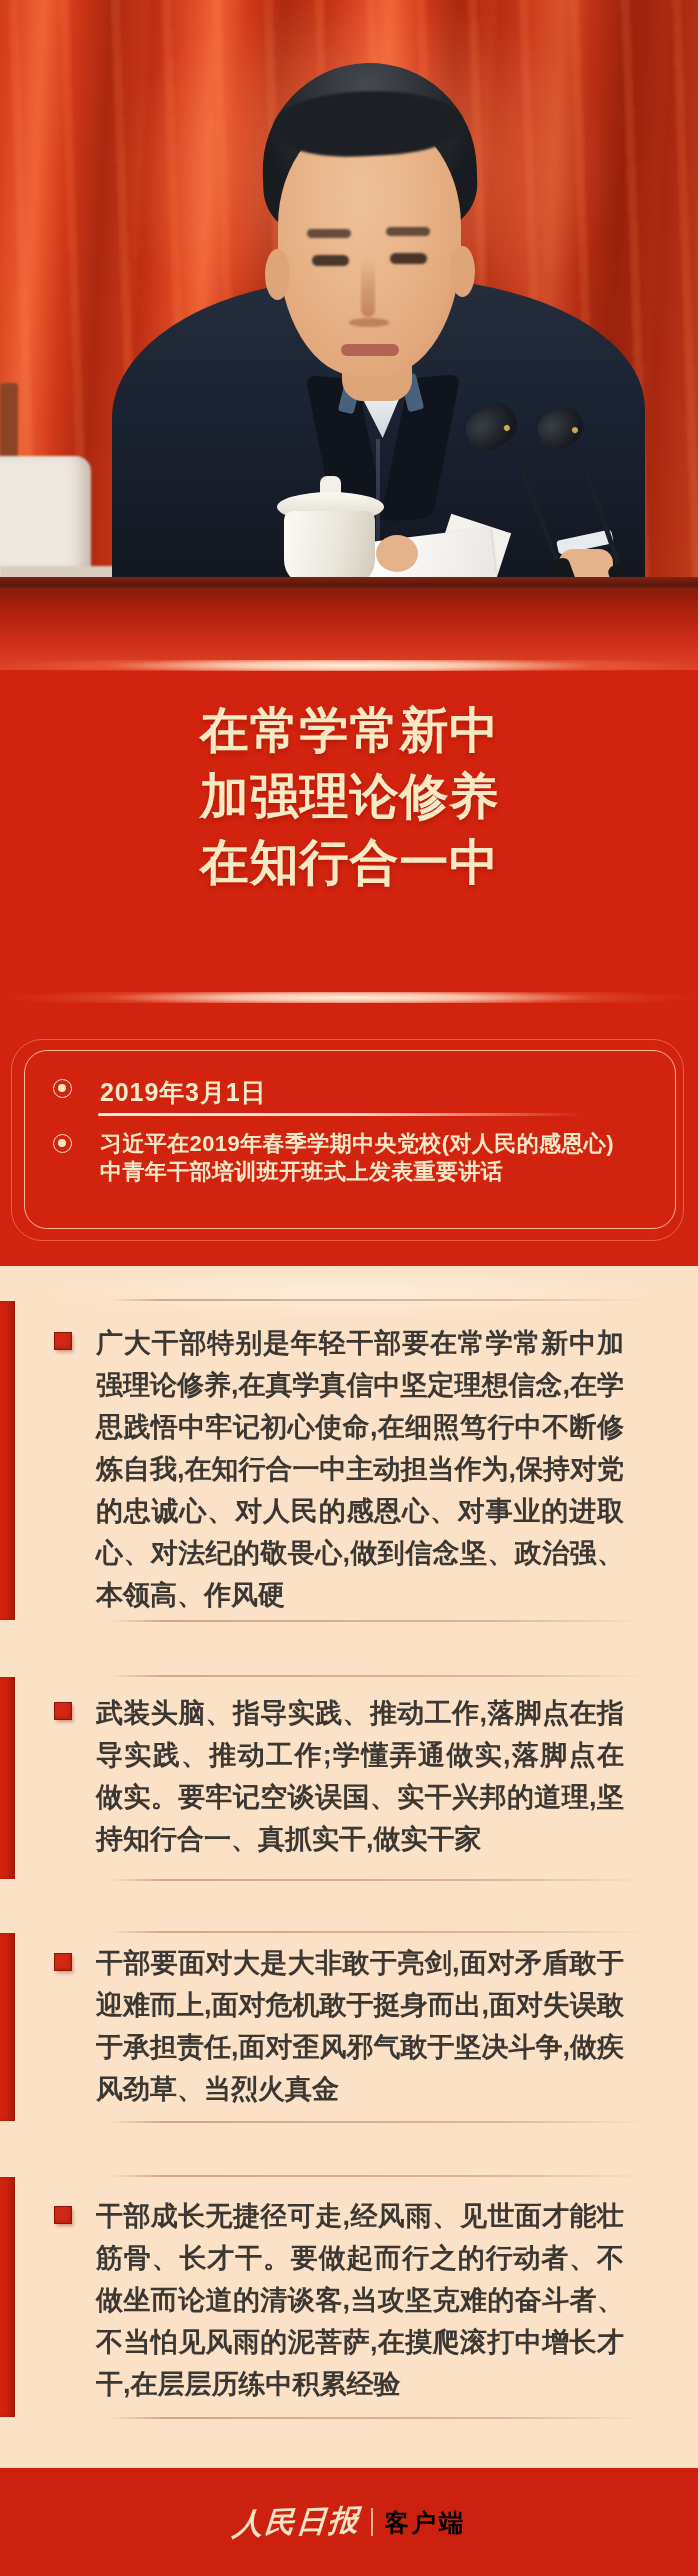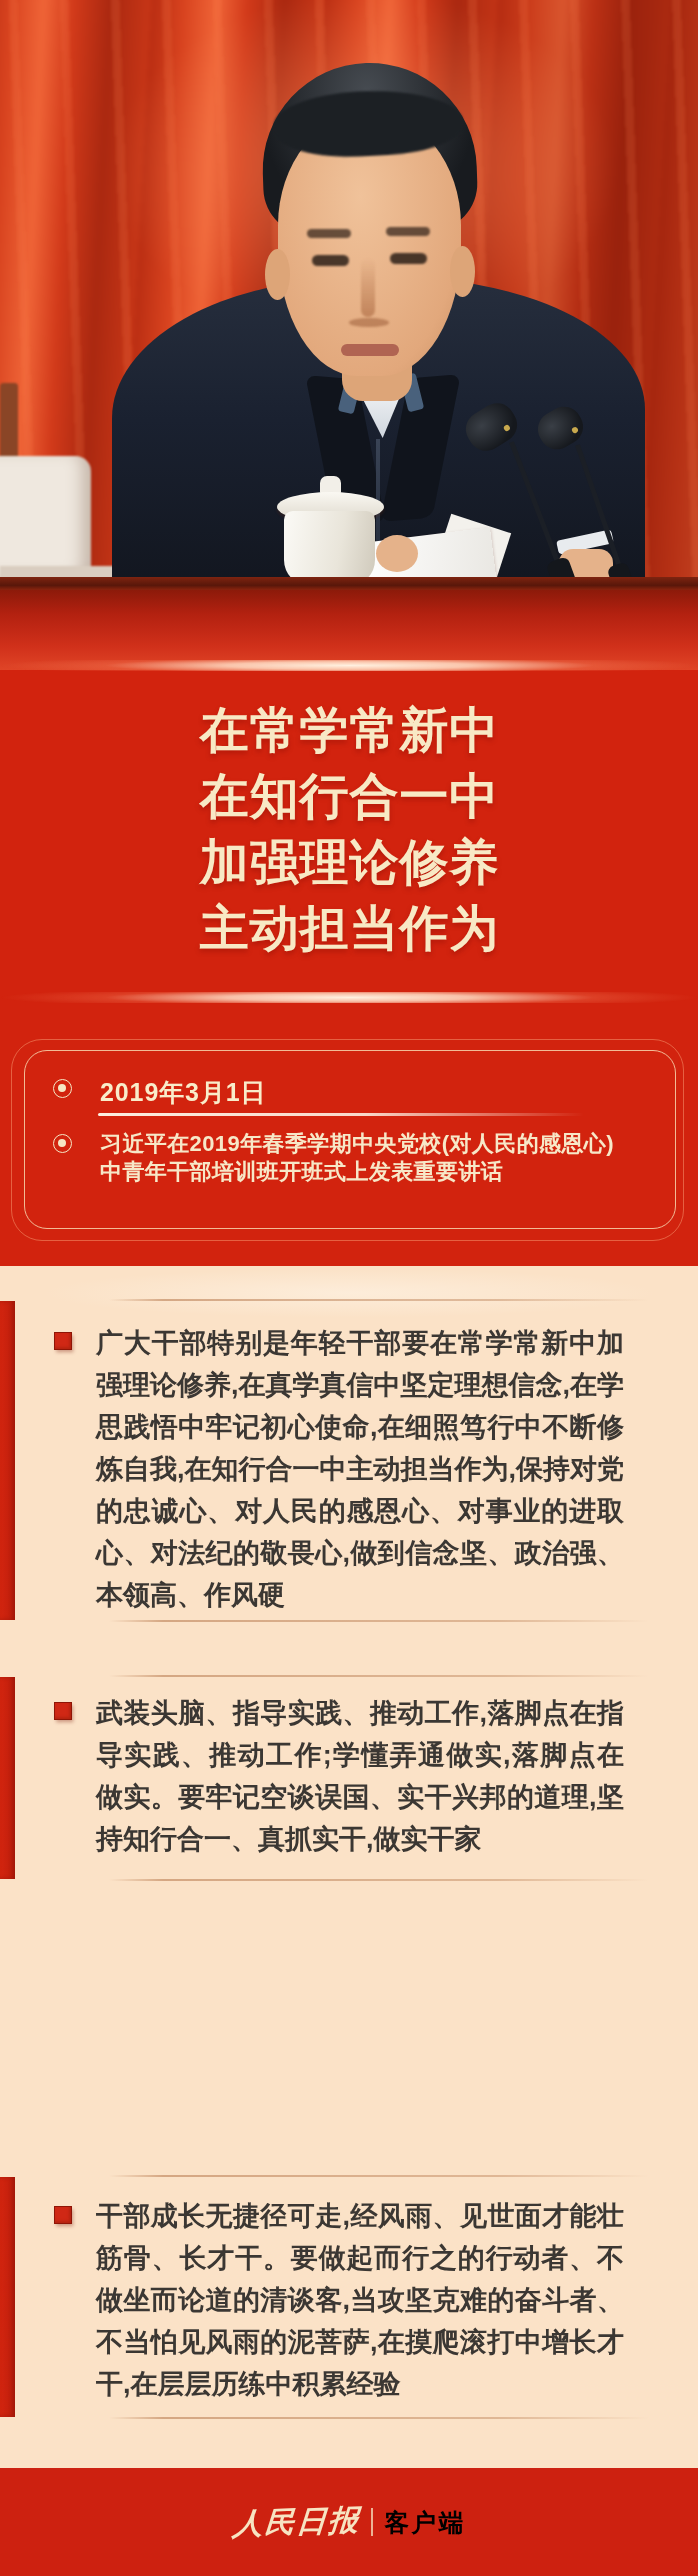--- a/index.html
+++ b/index.html
@@ -173,23 +173,22 @@
     <div class="mic-joint-2"></div>
     <div class="table-edge"></div>
   </div>
 
   <div class="hero">
     <div class="tablecloth"></div>
     <div class="sheen sheen1"></div>
 
     <div class="poster-title">
       <div>在常学常新中</div>
+      <div>加强理论修养</div>
       <div>在知行合一中</div>
-      <div>加强理论修养</div>
-      <div>主动担当作为</div>
     </div>
 
     <div class="sheen sheen2"></div>
 
     <div class="info-outer"></div>
     <div class="info-inner"></div>
     <div class="ring ring1"></div>
     <div class="event-date">2019年3月1日</div>
     <div class="info-separator"></div>
     <div class="ring ring2"></div>
@@ -203,20 +202,25 @@
     <div class="quote-card qc1">
       <div class="ribbon"></div>
       <div class="qbullet"></div>
       <div class="quote-text">广大干部特别是年轻干部要在常学常新中加强理论修养,在真学真信中坚定理想信念,在学思践悟中牢记初心使命,在细照笃行中不断修炼自我,在知行合一中主动担当作为,保持对党的忠诚心、对人民的感恩心、对事业的进取心、对法纪的敬畏心,做到信念坚、政治强、本领高、作风硬</div>
     </div>
     <div class="quote-card qc2">
       <div class="ribbon"></div>
       <div class="qbullet"></div>
       <div class="quote-text">武装头脑、指导实践、推动工作,落脚点在指导实践、推动工作;学懂弄通做实,落脚点在做实。要牢记空谈误国、实干兴邦的道理,坚持知行合一、真抓实干,做实干家</div>
     </div>
+    <div class="quote-card qc3">
+      <div class="ribbon"></div>
+      <div class="qbullet"></div>
+      <div class="quote-text">干部要面对大是大非敢于亮剑,面对矛盾敢于迎难而上,面对危机敢于挺身而出,面对失误敢于承担责任,面对歪风邪气敢于坚决斗争,做疾风劲草、当烈火真金</div>
+    </div>
     <div class="quote-card qc4">
       <div class="ribbon"></div>
       <div class="qbullet"></div>
       <div class="quote-text">干部成长无捷径可走,经风雨、见世面才能壮筋骨、长才干。要做起而行之的行动者、不做坐而论道的清谈客,当攻坚克难的奋斗者、不当怕见风雨的泥菩萨,在摸爬滚打中增长才干,在层层历练中积累经验</div>
     </div>
   </div>
 
   <div class="footer">
     <span class="brand-script">人民日报</span>
     <span class="logo-divider"></span>

